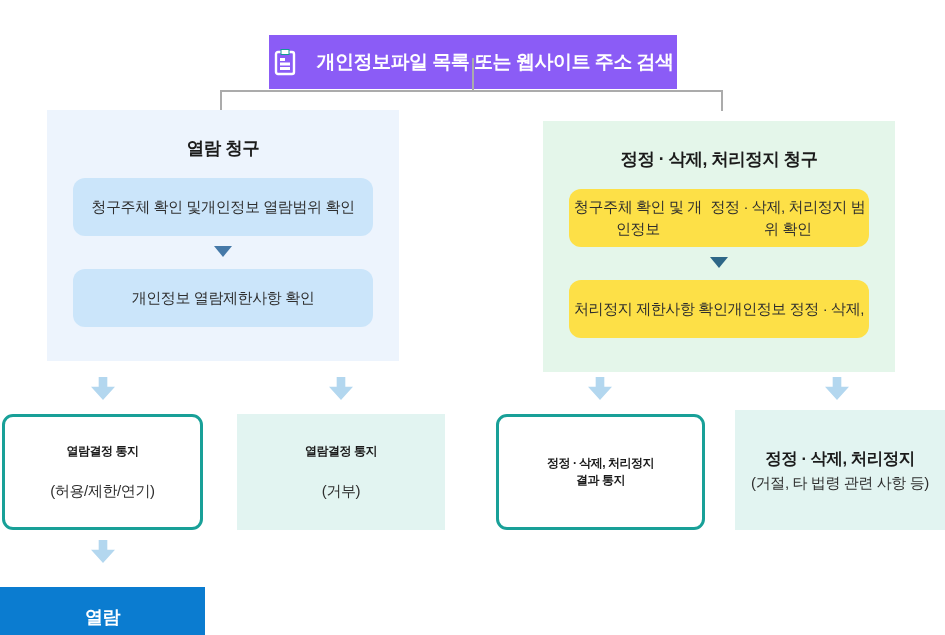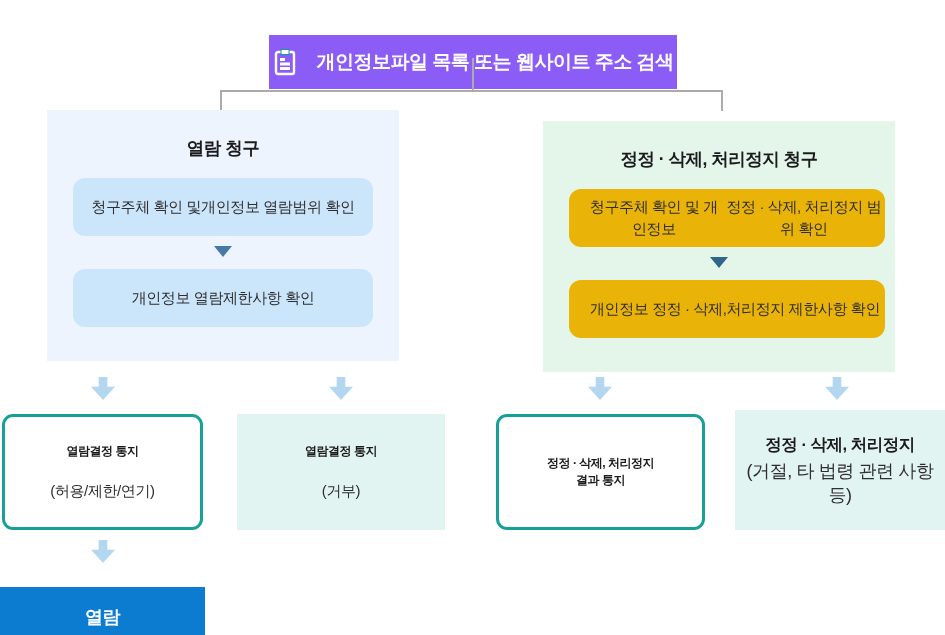--- a/index.html
+++ b/index.html
@@ -32,21 +32,21 @@
     padding-top:26px; text-align:center; font-weight:bold;
     font-size:17.5px; color:#1b1b1b; letter-spacing:-0.5px;
   }
   .step {
     position:absolute; left:26px; width:300px; height:58px; border-radius:12px;
     display:flex; flex-direction:row; align-items:center; justify-content:center;
     font-size:15px; color:#2e2e2e; line-height:1.45; text-align:center;
     letter-spacing:-0.4px;
   }
   .panel.blue  .step { background:#cbe5fa; }
-  .panel.green .step { background:#eab308;padding-left:16px; }
+  .panel.green .step { background:#fde047; }
   .step.s1 { top:68px; }
   .step.s2 { top:159px; }
   .tri {
     position:absolute; left:50%; transform:translateX(-50%); top:136px;
     width:0; height:0;
     border-left:9px solid transparent; border-right:9px solid transparent;
   }
   .panel.blue  .tri { border-top:11px solid #4579a8; }
   .panel.green .tri { border-top:11px solid #2e6787; }
 
@@ -69,21 +69,21 @@
   }
   .rbox.outlined { background:#ffffff; border:3px solid #18a098; border-radius:11px; }
   .rbox.tinted   { background:#e2f4f1; }
   .rb1 { left:2px;   width:201px; }
   .rb2 { left:237px; width:208px; }
   .rb3 { left:496px; width:209px; }
   .rb4 { left:735px; width:210px; top:410px; height:120px; }
   .rb-line { font-weight:bold; font-size:12px; color:#1b1b1b; line-height:1.45; }
   .rb-note { font-size:15px; color:#2e2e2e; margin-top:21px; letter-spacing:-0.4px; }
   .rb4 .rb-line { font-size:16.5px; line-height:1.4; }
-  .rb4 .rb-note { font-size:18px; margin-top:3px; }
+  .rb4 .rb-note { font-size:15px; margin-top:3px; }
 
   
   .final-box {
     position:absolute; left:0; top:587px; width:205px; height:60px;
     background:#0b7cd0; color:#ffffff; font-weight:bold; font-size:18px;
     display:flex; align-items:center; justify-content:center; letter-spacing:-0.5px;
   }
 </style>
 </head>
 <body>
@@ -122,22 +122,22 @@
   </div>
 
   <div class="panel green">
     <div class="panel-title">정정 · 삭제, 처리정지 청구</div>
     <div class="step s1">
       <div>청구주체 확인 및 개인정보</div>
       <div>정정 · 삭제, 처리정지 범위 확인</div>
     </div>
     <div class="tri"></div>
     <div class="step s2">
+      <div>처리정지 제한사항 확인</div>
       <div>개인정보 정정 · 삭제,</div>
-      <div>처리정지 제한사항 확인</div>
     </div>
   </div>
 
   <div class="barrow a1"></div>
   <div class="barrow a2"></div>
   <div class="barrow a3"></div>
   <div class="barrow a4"></div>
 
   <div class="rbox outlined rb1">
     <div class="rb-line">열람결정 통지</div>

